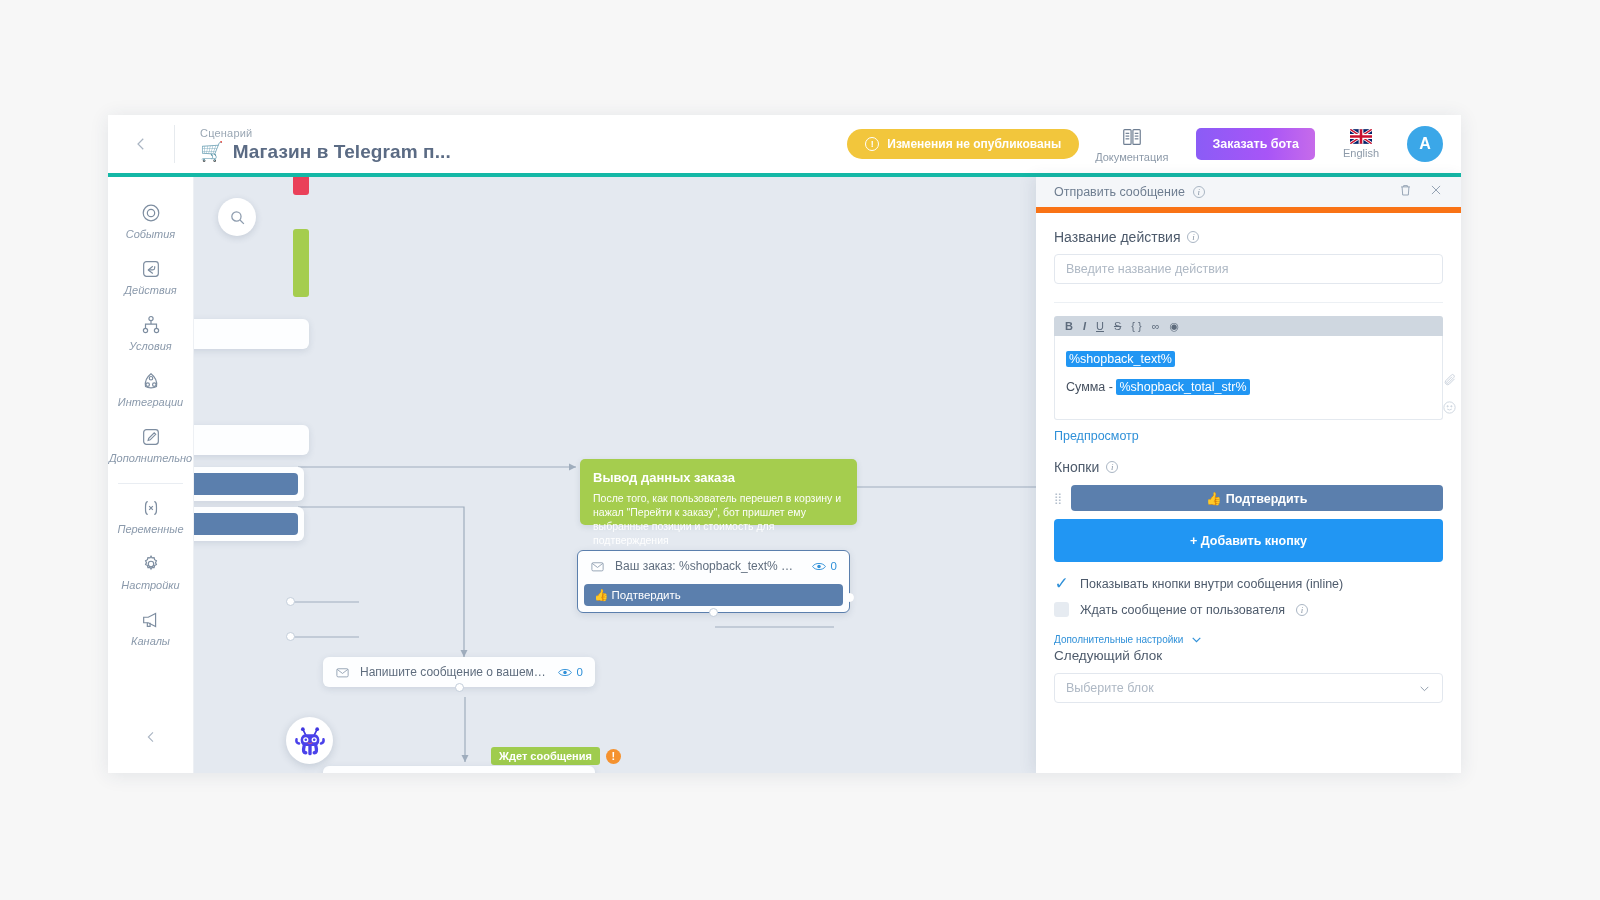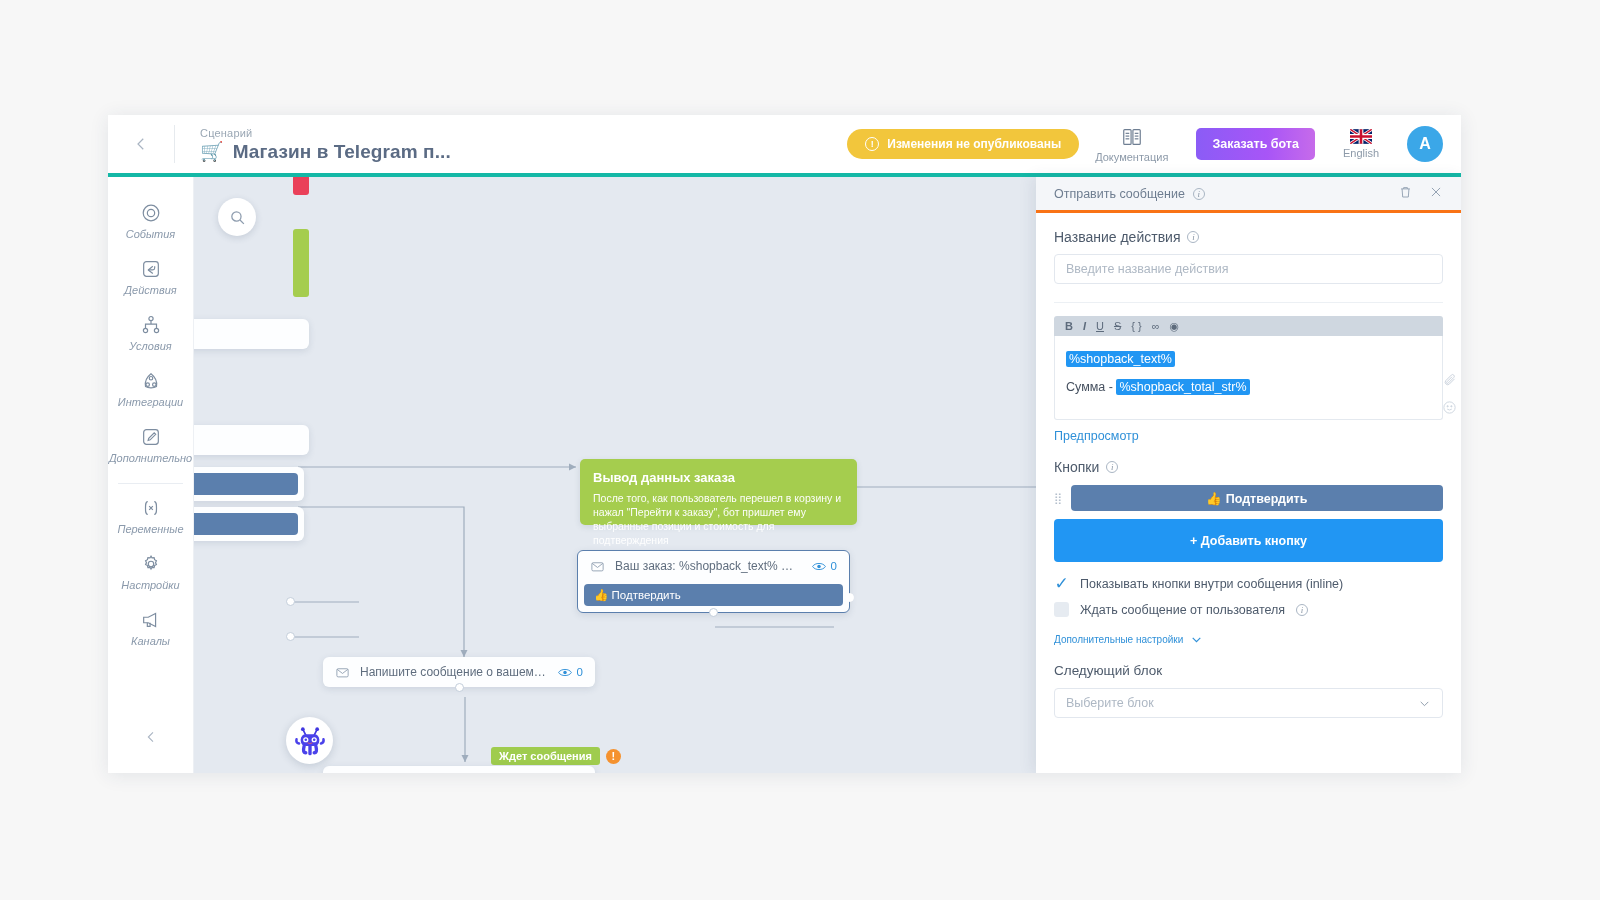--- a/index.html
+++ b/index.html
@@ -187,21 +187,21 @@
     position: absolute; right: 0; top: 62px;
     width: 425px; height: 596px;
     background: #ffffff;
     box-shadow: -3px 0 14px rgba(50,70,100,.10);
     z-index: 8;
     display: flex; flex-direction: column;
   }
   .rp-head {
     height: 36px; background: #f4f6f9;
     display: flex; align-items: center; padding: 0 18px;
-    gap: 8px; border-bottom: 3px solid #f97316;
+    gap: 8px; border-bottom: 6px solid #f97316;
   }
   .rp-head-title { font-size: 12.5px; color: #6e7d90; }
   .rp-head-icons { margin-left: auto; display: flex; align-items: center; gap: 16px; }
   .rp-body { flex: 1; padding: 16px 18px 12px; overflow: hidden; }
   .rp-label {
     font-size: 14px; color: #4d5a6b; display: flex; align-items: center; gap: 7px;
     margin-bottom: 9px;
   }
   .rp-input {
     width: 100%; height: 30px; border: 1px solid #e2e7ee; border-radius: 4px;
@@ -243,21 +243,21 @@
   }
   .add-btn {
     margin-top: 8px; height: 43px; background: #2196f3; color: #fff;
     border-radius: 4px; font-size: 12.5px; font-weight: 700;
     display: flex; align-items: center; justify-content: center; cursor: pointer;
   }
   .chk-row { display: flex; align-items: center; gap: 11px; margin-top: 13px; font-size: 12.5px; color: #4d5a6b; }
   .chk-on { color: #2f90d8; font-size: 17px; line-height: 1; width: 15px; text-align:center; cursor:pointer;}
   .chk-off { width: 15px; height: 15px; border-radius: 3px; background: #e6ebf1; cursor:pointer; }
   .adv-link { margin-top: 16px; color: #2f90d8; font-size: 10px; display: flex; align-items: center; gap: 7px; cursor: pointer; }
-  .next-label { margin-top: 17px; font-size: 13.5px; color: #4d5a6b; }
+  .next-label { margin-top: 2px; font-size: 13.5px; color: #4d5a6b; }
   .select-box {
     margin-top: 10px; height: 30px; border: 1px solid #e2e7ee; border-radius: 4px;
     display: flex; align-items: center; padding: 0 11px;
     font-size: 12.5px; color: #aeb8c4; cursor: pointer;
   }
   .select-box .chev { margin-left: auto; color: #8e9bab; }
   .i-circ {
     width: 12px; height: 12px; border: 1px solid #aab6c4; border-radius: 50%;
     color: #8a97a6; font-size: 9px; display: inline-flex;
     align-items: center; justify-content: center; font-style: italic;

